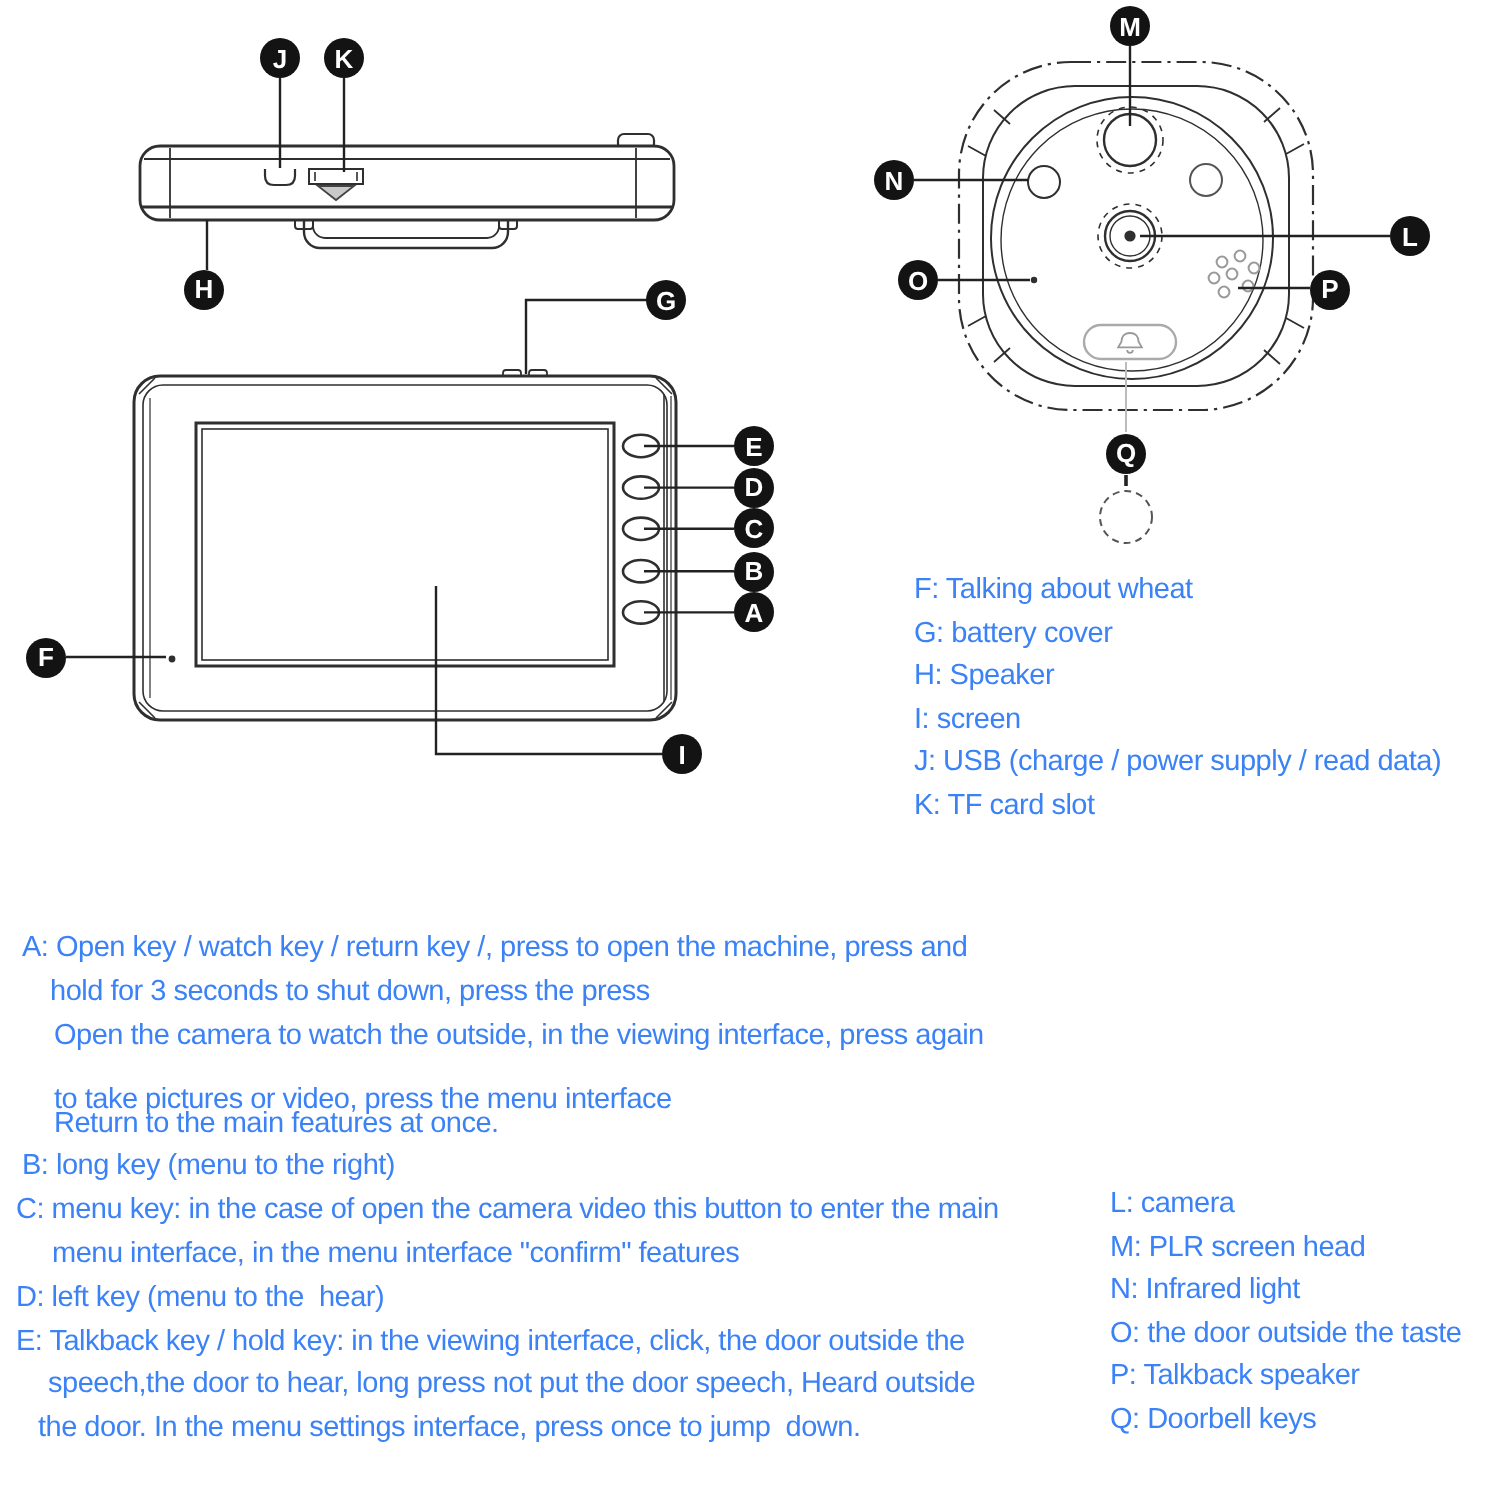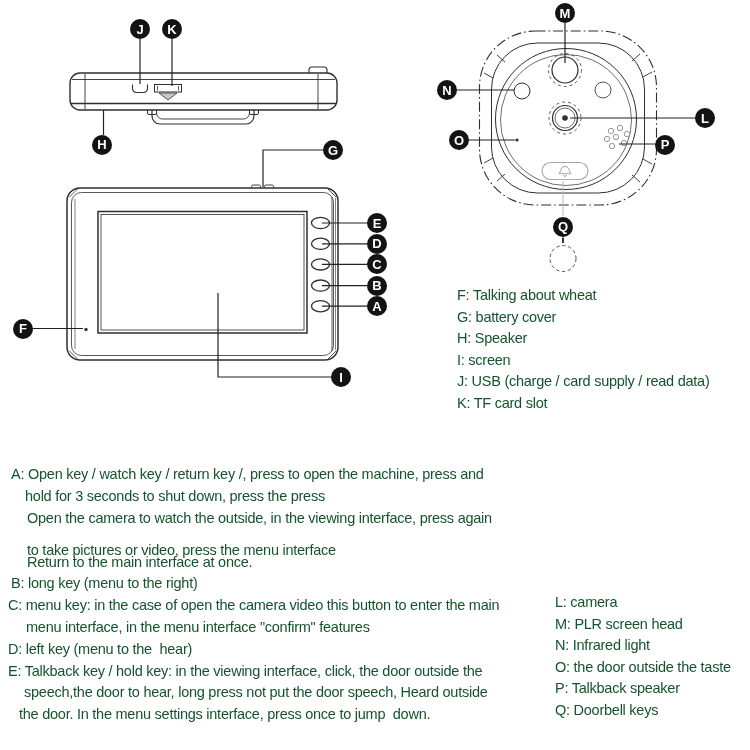--- a/index.html
+++ b/index.html
@@ -13,21 +13,21 @@
   .badge {
     position:absolute; width:20px; height:20px; border-radius:50%;
     background:#131313; color:#ffffff;
     display:flex; align-items:center; justify-content:center;
     font-weight:bold; font-size:13px; line-height:1;
     font-family:"Liberation Sans", sans-serif;
     user-select:none;
   }
   .txt {
     position:absolute; white-space:pre;
-    font-size:14.5px; letter-spacing:-0.25px; color:#14532d;
+    font-size:14.5px; letter-spacing:-0.25px; color:#3b82f6;
     font-family:"Liberation Sans", sans-serif;
   }
 </style>
 </head>
 <body>
 
 <div id="stage">
 
   <svg class="art" width="750" height="750" viewBox="0 0 750 750">
 
@@ -178,30 +178,30 @@
   <div class="badge" style="left:449px;top:130px">O</div>
   <div class="badge" style="left:695px;top:108px">L</div>
   <div class="badge" style="left:655px;top:134.5px">P</div>
   <div class="badge" style="left:553px;top:216.5px">Q</div>
 
   <div>
     <div class="txt" style="left:457px;top:287px">F: Talking about wheat</div>
     <div class="txt" style="left:457px;top:308.5px">G: battery cover</div>
     <div class="txt" style="left:457px;top:330px">H: Speaker</div>
     <div class="txt" style="left:457px;top:351.5px">I: screen</div>
-    <div class="txt" style="left:457px;top:373px">J: USB (charge / card supply / read data)</div>
+    <div class="txt" style="left:457px;top:373px">J: USB (charge / power supply / read data)</div>
     <div class="txt" style="left:457px;top:394.5px">K: TF card slot</div>
   </div>
 
   <div>
     <div class="txt" style="left:11px;top:466px">A: Open key / watch key / return key /, press to open the machine, press and</div>
     <div class="txt" style="left:25px;top:488px">hold for 3 seconds to shut down, press the press</div>
     <div class="txt" style="left:27px;top:510px">Open the camera to watch the outside, in the viewing interface, press again</div>
     <div class="txt" style="left:27px;top:542px">to take pictures or video, press the menu interface</div>
-    <div class="txt" style="left:27px;top:553.5px">Return to the main interface at once.</div>
+    <div class="txt" style="left:27px;top:553.5px">Return to the main features at once.</div>
     <div class="txt" style="left:11px;top:575px">B: long key (menu to the right)</div>
     <div class="txt" style="left:8px;top:597px">C: menu key: in the case of open the camera video this button to enter the main</div>
     <div class="txt" style="left:26px;top:619px">menu interface, in the menu interface "confirm" features</div>
     <div class="txt" style="left:8px;top:640.5px">D: left key (menu to the  hear)</div>
     <div class="txt" style="left:8px;top:662.5px">E: Talkback key / hold key: in the viewing interface, click, the door outside the</div>
     <div class="txt" style="left:24px;top:684px">speech,the door to hear, long press not put the door speech, Heard outside</div>
     <div class="txt" style="left:19px;top:706px">the door. In the menu settings interface, press once to jump  down.</div>
   </div>
 
   <div>

